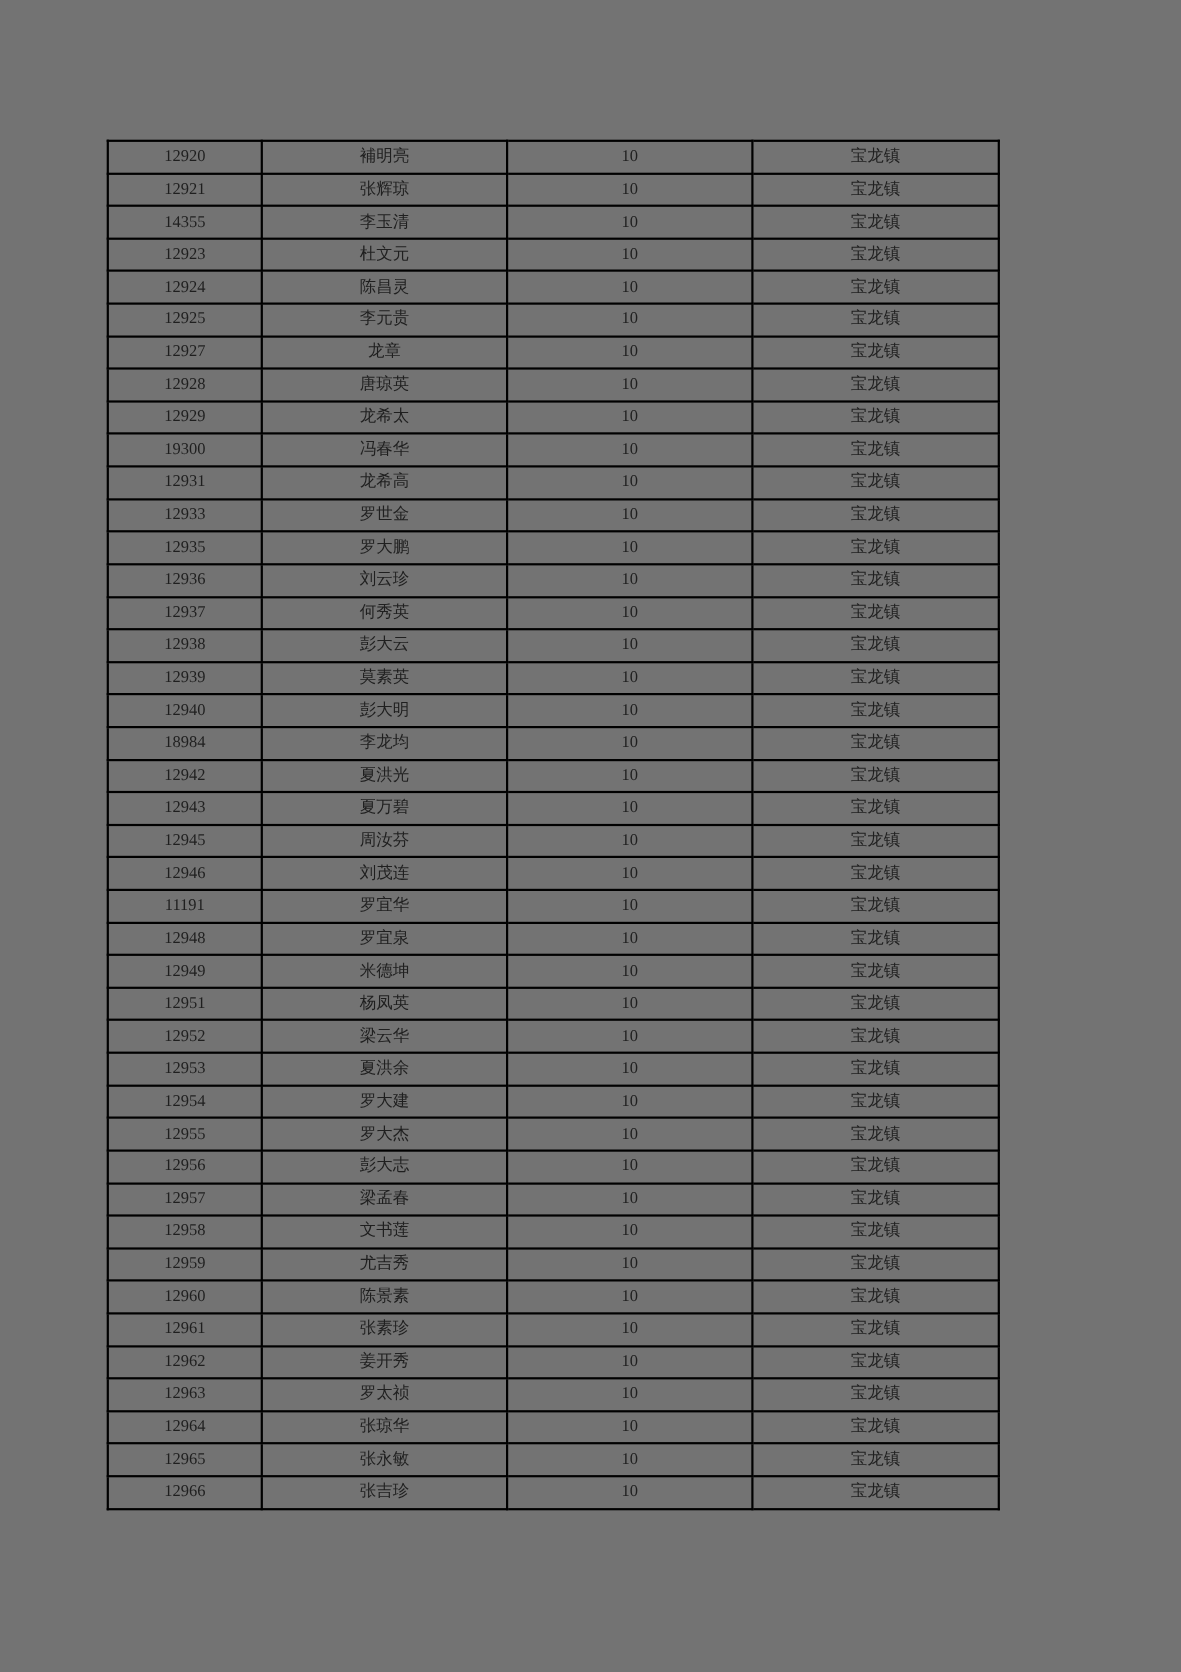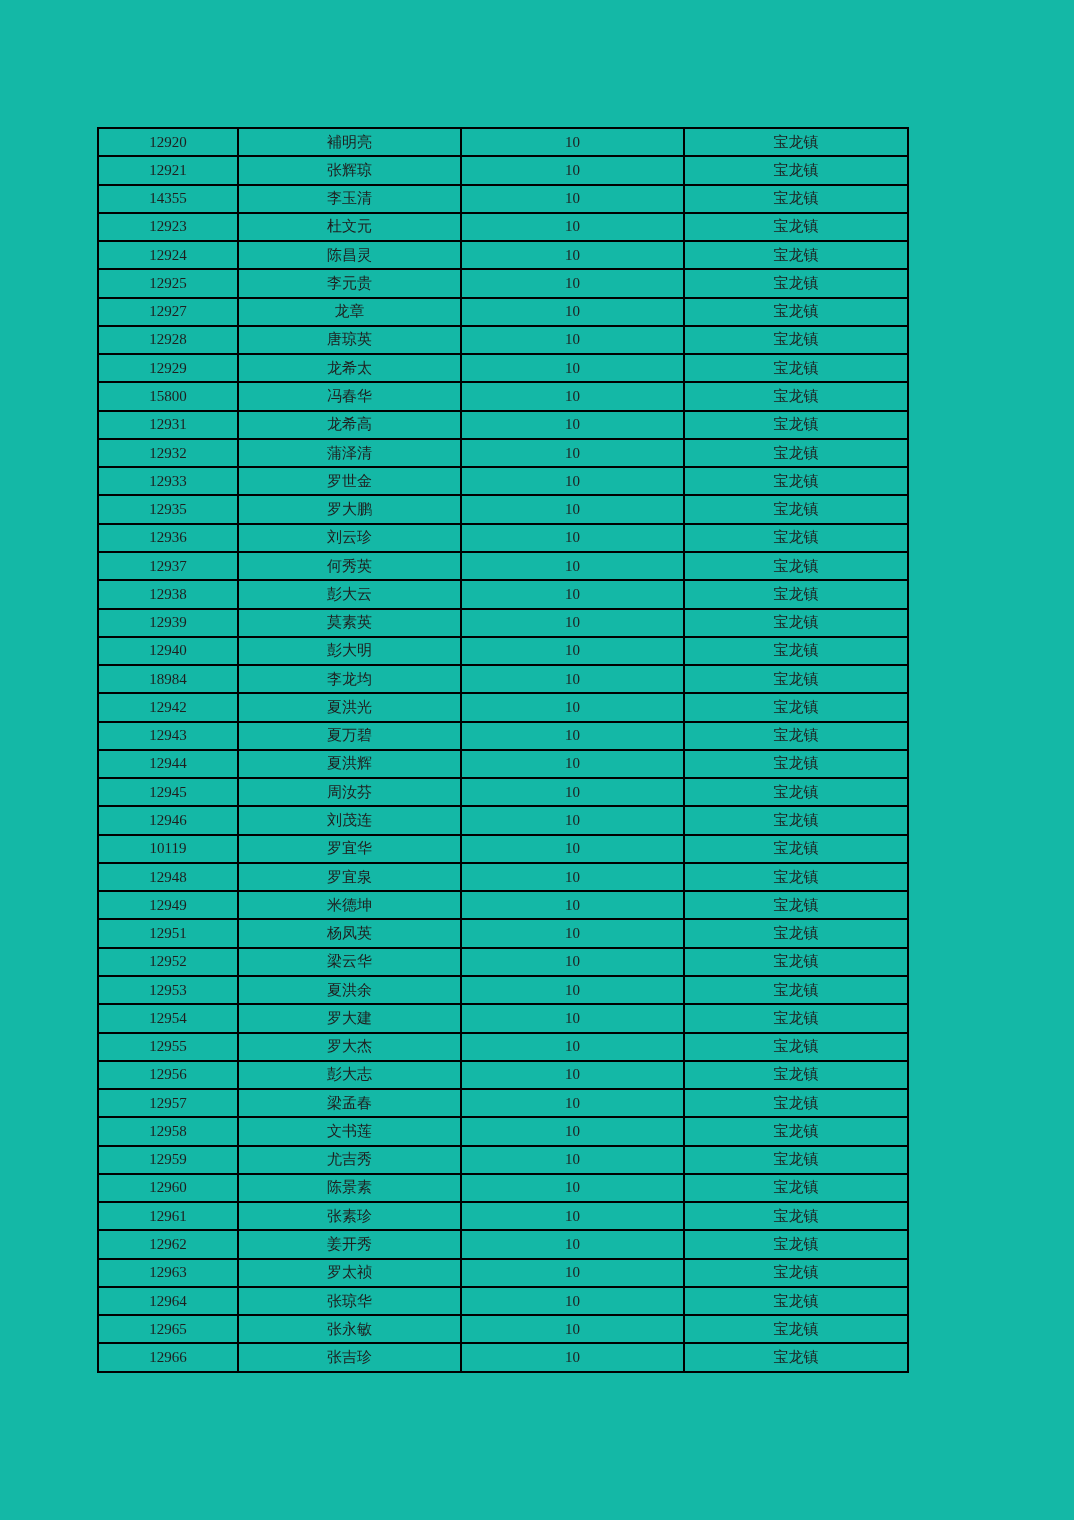--- a/index.html
+++ b/index.html
@@ -13,21 +13,21 @@
     font-family: "Liberation Serif", "DejaVu Serif", serif;
     position: relative;
     overflow: hidden;
   }
   .page {
     position: absolute;
     left: 0;
     top: 0;
     width: 1074px;
     height: 1520px;
-    background: #14b8a6;
+    background: #737373;
   }
   table.records {
     position: absolute;
     left: 97px;
     top: 127px;
     width: 810px;
     height: 1246px;
     border-collapse: collapse;
     table-layout: fixed;
   }
@@ -108,38 +108,32 @@
           <td>10</td>
           <td>宝龙镇</td>
         </tr>
         <tr>
           <td>12929</td>
           <td>龙希太</td>
           <td>10</td>
           <td>宝龙镇</td>
         </tr>
         <tr>
-          <td>15800</td>
+          <td>19300</td>
           <td>冯春华</td>
           <td>10</td>
           <td>宝龙镇</td>
         </tr>
         <tr>
           <td>12931</td>
           <td>龙希高</td>
           <td>10</td>
           <td>宝龙镇</td>
         </tr>
         <tr>
-          <td>12932</td>
-          <td>蒲泽清</td>
-          <td>10</td>
-          <td>宝龙镇</td>
-        </tr>
-        <tr>
           <td>12933</td>
           <td>罗世金</td>
           <td>10</td>
           <td>宝龙镇</td>
         </tr>
         <tr>
           <td>12935</td>
           <td>罗大鹏</td>
           <td>10</td>
           <td>宝龙镇</td>
@@ -186,39 +180,33 @@
           <td>10</td>
           <td>宝龙镇</td>
         </tr>
         <tr>
           <td>12943</td>
           <td>夏万碧</td>
           <td>10</td>
           <td>宝龙镇</td>
         </tr>
         <tr>
-          <td>12944</td>
-          <td>夏洪辉</td>
-          <td>10</td>
-          <td>宝龙镇</td>
-        </tr>
-        <tr>
           <td>12945</td>
           <td>周汝芬</td>
           <td>10</td>
           <td>宝龙镇</td>
         </tr>
         <tr>
           <td>12946</td>
           <td>刘茂连</td>
           <td>10</td>
           <td>宝龙镇</td>
         </tr>
         <tr>
-          <td>10119</td>
+          <td>11191</td>
           <td>罗宜华</td>
           <td>10</td>
           <td>宝龙镇</td>
         </tr>
         <tr>
           <td>12948</td>
           <td>罗宜泉</td>
           <td>10</td>
           <td>宝龙镇</td>
         </tr>

